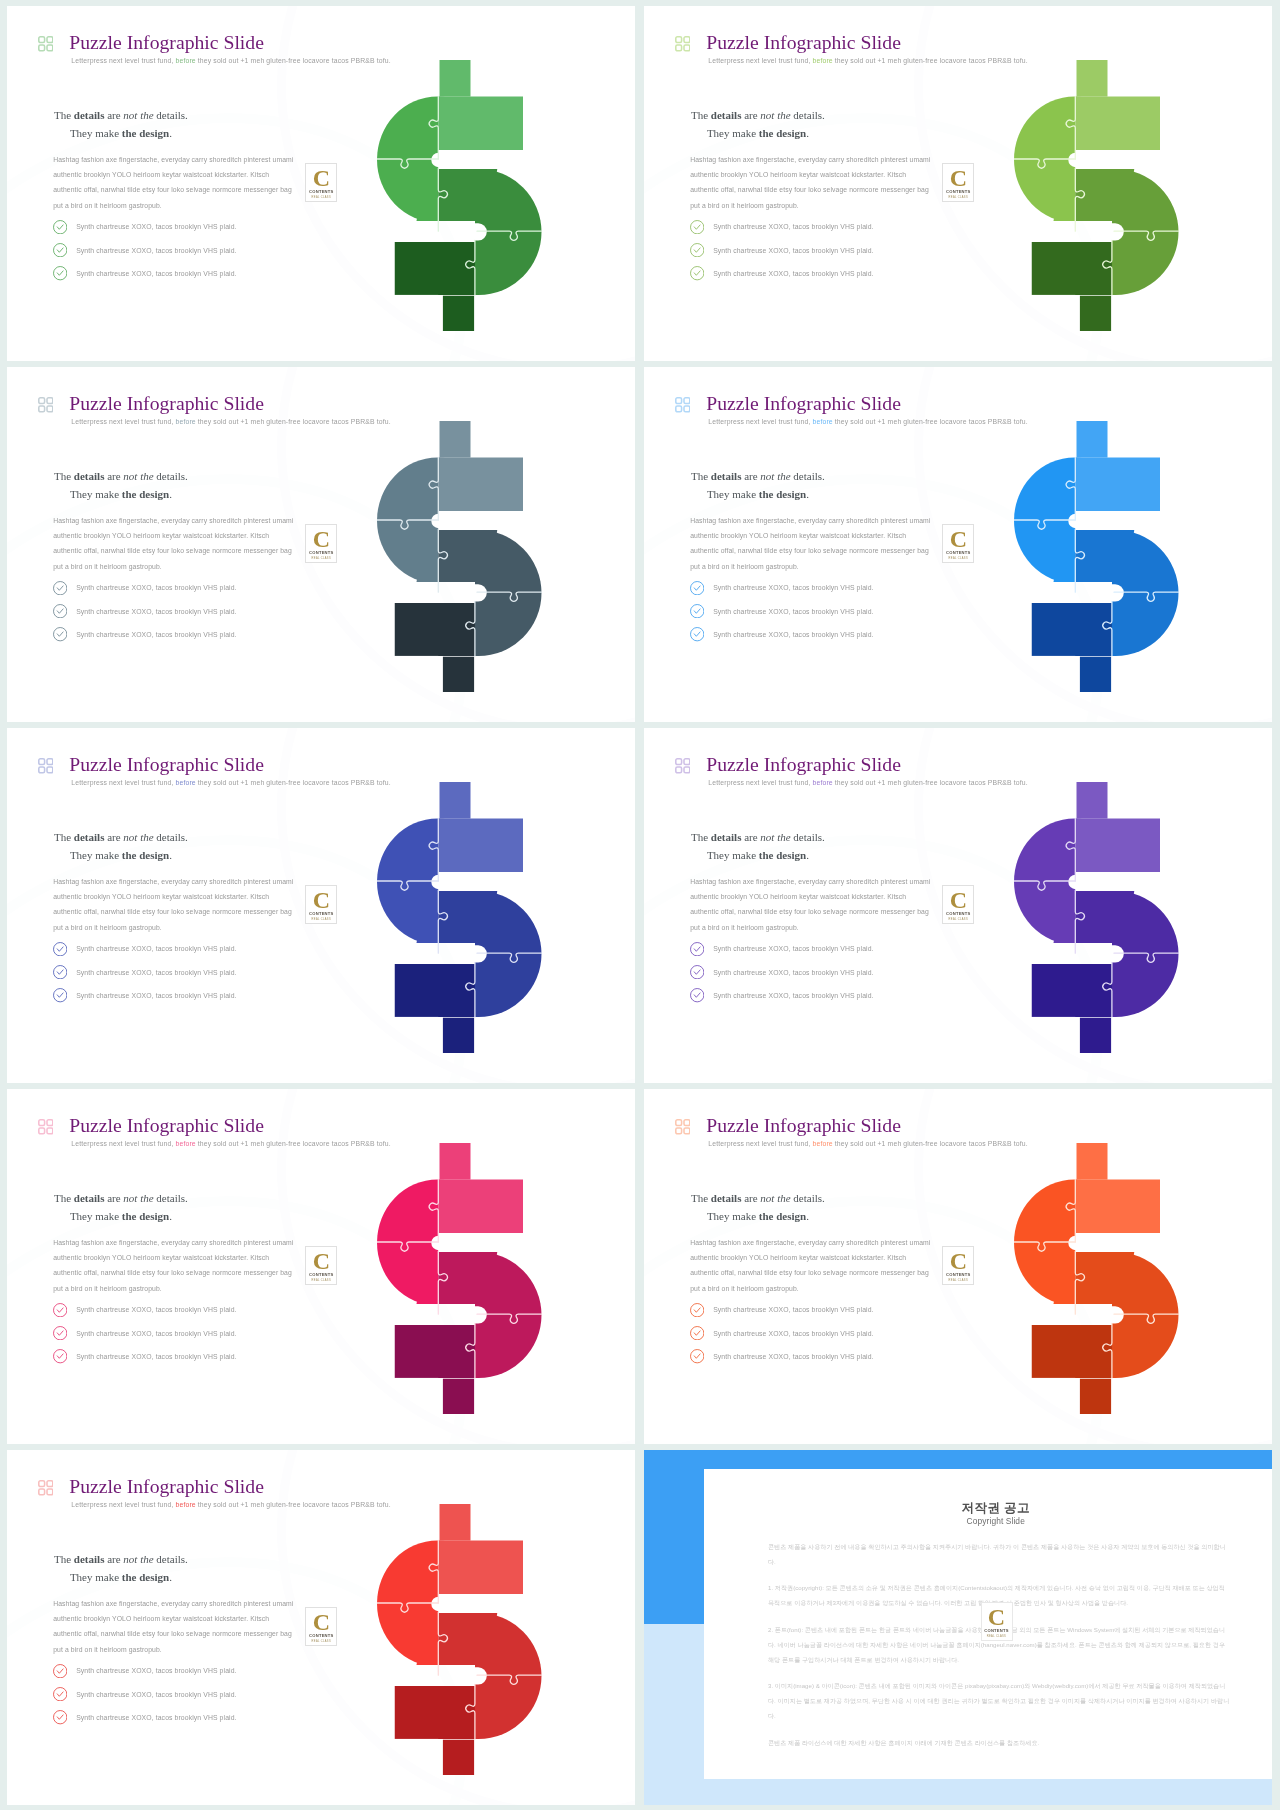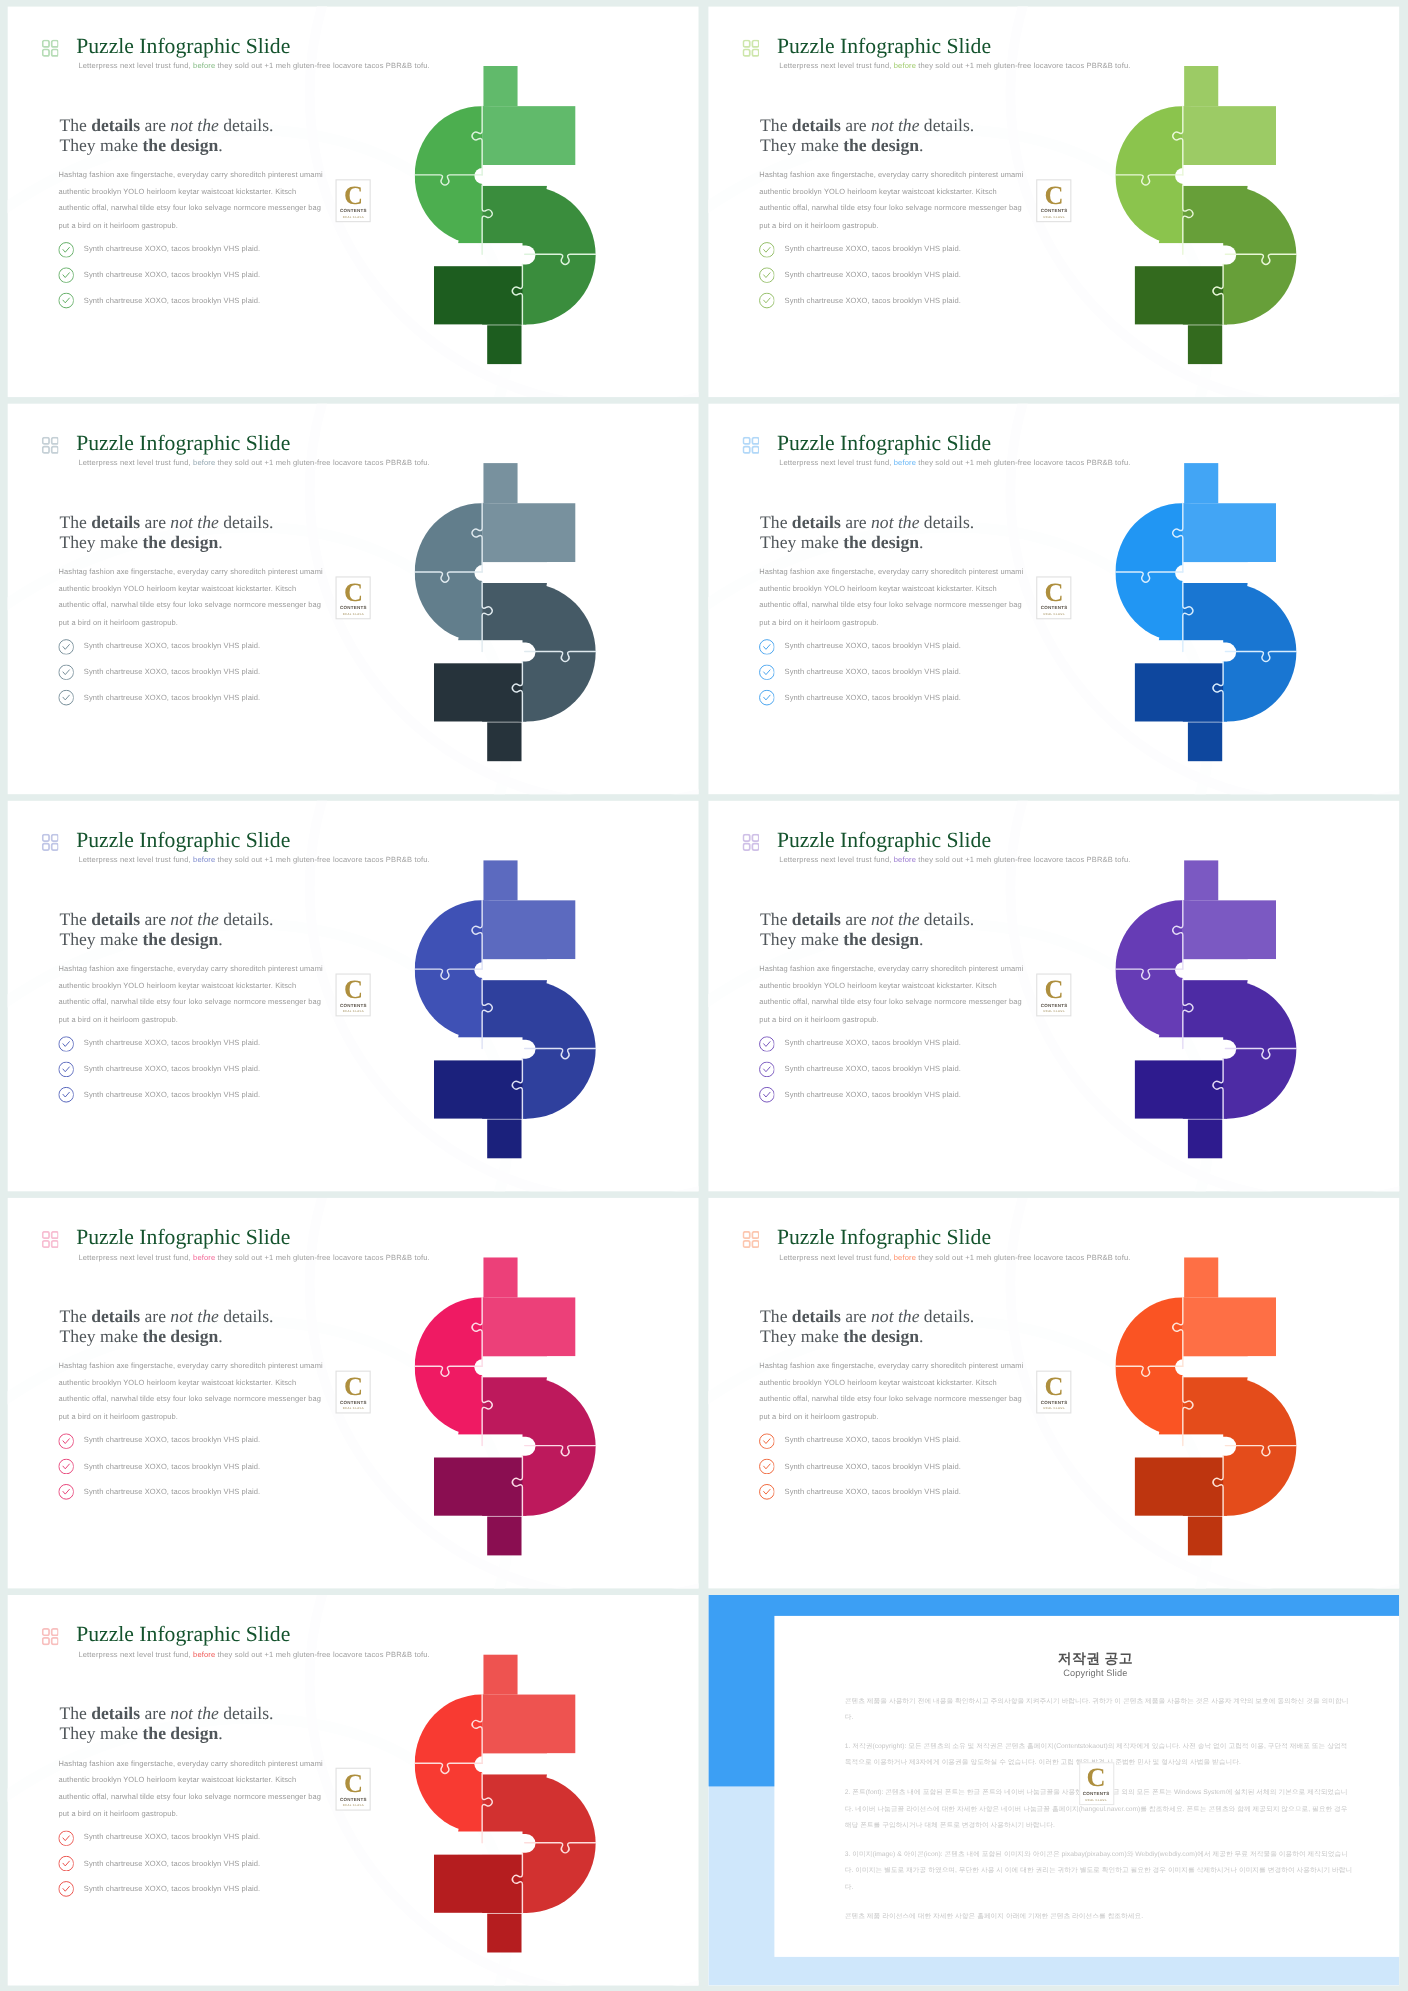--- a/index.html
+++ b/index.html
@@ -11,27 +11,27 @@
   .swoosh{position:absolute;left:-150px;top:120px;width:600px;height:440px;
           border-radius:50%;border:10px solid #fdfefe;transform:rotate(-22deg);
           pointer-events:none;}
   .swoosh2{position:absolute;right:-220px;top:-210px;width:560px;height:560px;
           border-radius:50%;border:9px solid #fdfdfe;pointer-events:none;}
 
   
   .hdr{position:absolute;left:30.8px;top:30.1px;}
   .gicon{position:absolute;left:0;top:0;}
   .h-title{position:absolute;left:31.5px;top:-6px;font-family:"Liberation Serif",serif;
-           font-size:19.7px;line-height:24px;color:#14532d;white-space:nowrap;}
+           font-size:19.7px;line-height:24px;color:#701a75;white-space:nowrap;}
   .h-sub{position:absolute;left:33.5px;top:19.5px;font-size:6.85px;line-height:10px;color:#9e9e9e;
          letter-spacing:.14px;white-space:nowrap;}
 
   
   .lead{position:absolute;left:47px;top:99.5px;font-family:"Liberation Serif",serif;
-        font-size:16px;line-height:18.3px;color:#50565a;white-space:nowrap;}
+        font-size:11px;line-height:18.3px;color:#50565a;white-space:nowrap;text-align:center;}
   .lead b{font-weight:bold;}
   .lead i{font-style:italic;}
 
   .para{position:absolute;left:46.2px;top:145.5px;width:243px;font-size:6.8px;
         line-height:15.44px;color:#9a9a9a;letter-spacing:.1px;}
 
   .bullets{position:absolute;left:45.6px;top:213.7px;}
   .bl{position:relative;height:23.36px;}
   .bl .ck{position:absolute;left:0;top:0;}
   .bl .bt{position:absolute;left:23.6px;top:3.6px;font-size:6.85px;color:#9a9a9a;

